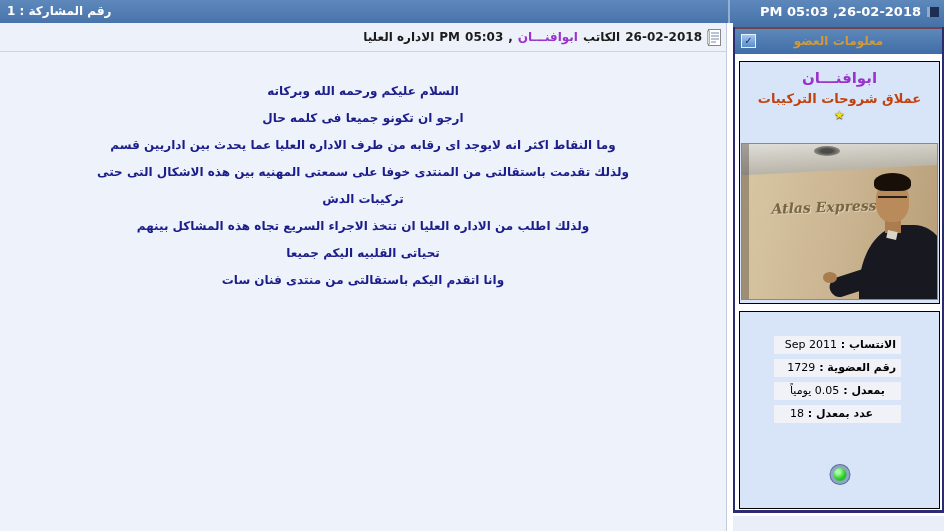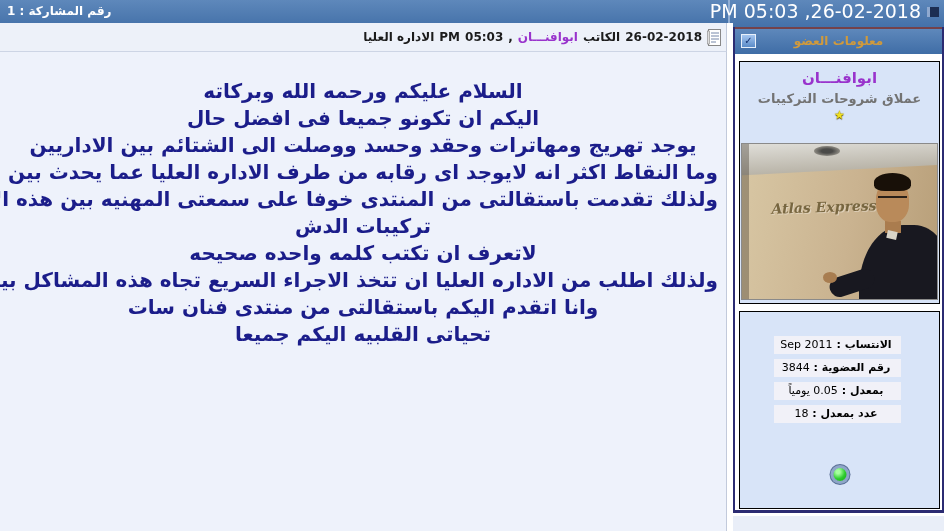--- a/index.html
+++ b/index.html
@@ -18,21 +18,21 @@
   .topbar-sep {
     position: absolute; left: 728px; top: 0; width: 2px; height: 23px;
     background: #93afd4;
   }
   .post-number {
     position: absolute; left: 7px; top: 0; height: 23px; line-height: 23px;
     color: #ffffff; font-size: 12px; font-weight: bold; direction: rtl;
   }
   .topbar-date {
     position: absolute; right: 23px; top: 0; height: 23px; line-height: 23px;
-    color: #ffffff; font-size: 19px; font-weight: normal;
+    color: #ffffff; font-size: 13px; font-weight: bold;
   }
   .topbar-mini-icon {
     position: absolute; right: 5px; top: 7px; width: 12px; height: 10px;
     background: #1c2e52; border-left: 3px solid #8fa9cf;
   }
   
   .post-header {
     position: absolute; left: 0; top: 23px; width: 727px; height: 29px;
     background: #edf1f9;
     border-bottom: 1px solid #cdd5e5;
@@ -44,21 +44,21 @@
   .post-header .author { color: #9933cc; }
   .doc-icon { width: 14px; height: 17px; flex: 0 0 auto; }
   .post-body {
     position: absolute; left: 0; top: 52px; width: 727px; height: 479px;
     background: #eef2fb;
     border-right: 1px solid #c2cadb;
     padding: 26px 8px 0 8px;
     direction: rtl; text-align: center;
   }
   .post-line {
-    font-size: 20px; font-weight: bold; color: #1b1d8a; line-height: 27px;
+    font-size: 12px; font-weight: bold; color: #1b1d8a; line-height: 27px;
     white-space: nowrap;
   }
   
   .gap-col { position: absolute; left: 727px; top: 23px; width: 6px; height: 508px; background: #ffffff; }
   
   .sidebar {
     position: absolute; left: 733px; top: 27px; width: 211px; height: 486px;
     background: #ffffff;
     border-left: 2px solid #2b2b72; border-right: 2px solid #2b2b72;
     border-bottom: 3px solid #2b2b72;
@@ -76,21 +76,21 @@
     border: 1px solid #e8f0fa;
     color: #14306f; font-size: 10px; line-height: 12px; text-align: center;
     cursor: pointer;
   }
   .user-panel {
     position: absolute; left: 4px; top: 34px; width: 201px; height: 243px;
     background: #d8e4f8; border: 1px solid #000000;
     text-align: center; direction: rtl;
   }
   .sb-username { margin-top: 7px; font-size: 15px; font-weight: bold; color: #9933cc; cursor: pointer; }
-  .sb-usertitle { margin-top: 4px; font-size: 13px; font-weight: bold; color: #737373; }
+  .sb-usertitle { margin-top: 4px; font-size: 13px; font-weight: bold; color: #c2410c; }
   .sb-star { margin-top: 2px; font-size: 12px; color: #f0e020; text-shadow: 0 0 1px #706000, 0 1px 1px #504000; }
   
   .avatar {
     position: absolute; left: 1px; top: 81px; width: 197px; height: 157px;
     border: 1px solid #8a8a8a; overflow: hidden; cursor: pointer;
     background: linear-gradient(100deg, #d8c7a4 0%, #cab390 55%, #b79e78 100%);
   }
   .av-ceiling {
     position: absolute; left: -6px; top: -8px; width: 110%; height: 34px;
     background: linear-gradient(#e3e2dd, #b9b4a8);
@@ -124,21 +124,21 @@
   .av-glasses { position: absolute; right: 30px; top: 52px; width: 29px; height: 5px; border-top: 2px solid #2a2018; }
   .av-collar { position: absolute; right: 40px; bottom: 60px; width: 10px; height: 8px; background: #d8d4c8; transform: rotate(12deg); }
   
   .stats-panel {
     position: absolute; left: 4px; top: 284px; width: 201px; height: 198px;
     background: #d8e4f8; border: 1px solid #000000;
     direction: rtl;
   }
   .stat-strip {
     height: 18px; margin: 0 38px 5px 34px; background: #f1f1f8;
-    text-align: center; padding: 2px 5px 0 2px;
+    text-align: left; padding: 2px 5px 0 16px;
     font-size: 11px; color: #000000; white-space: nowrap; overflow: hidden;
   }
   .stat-strip:first-of-type { margin-top: 24px; }
   .stat-label { font-weight: bold; }
   .stat-sep { white-space: pre; font-weight: bold; }
   .online-dot {
     position: absolute; left: 50%; top: 156px; transform: translateX(-50%);
     width: 13px; height: 13px; border-radius: 50%;
     background: radial-gradient(circle at 35% 30%, #a6ff9e 15%, #2ecc2e 55%, #14a014);
     box-shadow: 0 0 0 3px #8ea6c8, 0 0 0 4px #5a6f96;
@@ -170,38 +170,36 @@
   <span>,</span>
   <span>05:03</span>
   <span>PM</span>
   <span>الاداره العليا</span>
 </div>
 
 <div class="post-body">
 
     <div class="post-line">السلام عليكم ورحمه الله وبركاته</div>
 
-    <div class="post-line">اليكم ان تكونو جميعا فى افضل حال</div>
-
-
-    <div class="post-line">يوجد تهريج ومهاترات وحقد وحسد ووصلت الى الشتائم بين الاداريين</div>
+    <div class="post-line">ارجو ان تكونو جميعا فى كلمه حال</div>
+
+
 
     <div class="post-line">وما النقاط اكثر انه لايوجد اى رقابه من طرف الاداره العليا عما يحدث بين اداريين قسم</div>
 
     <div class="post-line">ولذلك تقدمت باستقالتى من المنتدى خوفا على سمعتى المهنيه بين هذه الاشكال التى حتى</div>
 
     <div class="post-line">تركيبات الدش</div>
 
-    <div class="post-line">لاتعرف ان تكتب كلمه واحده صحيحه</div>
 
     <div class="post-line">ولذلك اطلب من الاداره العليا ان تتخذ الاجراء السريع تجاه هذه المشاكل بينهم</div>
 
+    <div class="post-line">تحياتى القلبيه اليكم جميعا</div>
+
     <div class="post-line">وانا اتقدم اليكم باستقالتى من منتدى فنان سات</div>
-
-    <div class="post-line">تحياتى القلبيه اليكم جميعا</div>
   </div>
 
 <div class="gap-col"></div>
 
 <div class="sidebar">
 
   <div class="sb-header">
     <span class="collapse-box">✓</span>
     <span>معلومات العضو</span>
   </div>
@@ -228,21 +226,21 @@
   </div>
 
   <div class="stats-panel">
     <div>
 
         <div class="stat-strip">
           <span class="stat-label">الانتساب</span><span class="stat-sep"> : </span><span class="stat-value">Sep 2011</span>
         </div>
 
         <div class="stat-strip">
-          <span class="stat-label">رقم العضوية</span><span class="stat-sep"> : </span><span class="stat-value">3844</span>
+          <span class="stat-label">رقم العضوية</span><span class="stat-sep"> : </span><span class="stat-value">1729</span>
         </div>
 
 
         <div class="stat-strip">
           <span class="stat-label">بمعدل</span><span class="stat-sep"> : </span><span class="stat-value">0.05 يومياً</span>
         </div>
 
         <div class="stat-strip">
           <span class="stat-label">عدد بمعدل</span><span class="stat-sep"> : </span><span class="stat-value">18</span>
         </div>

